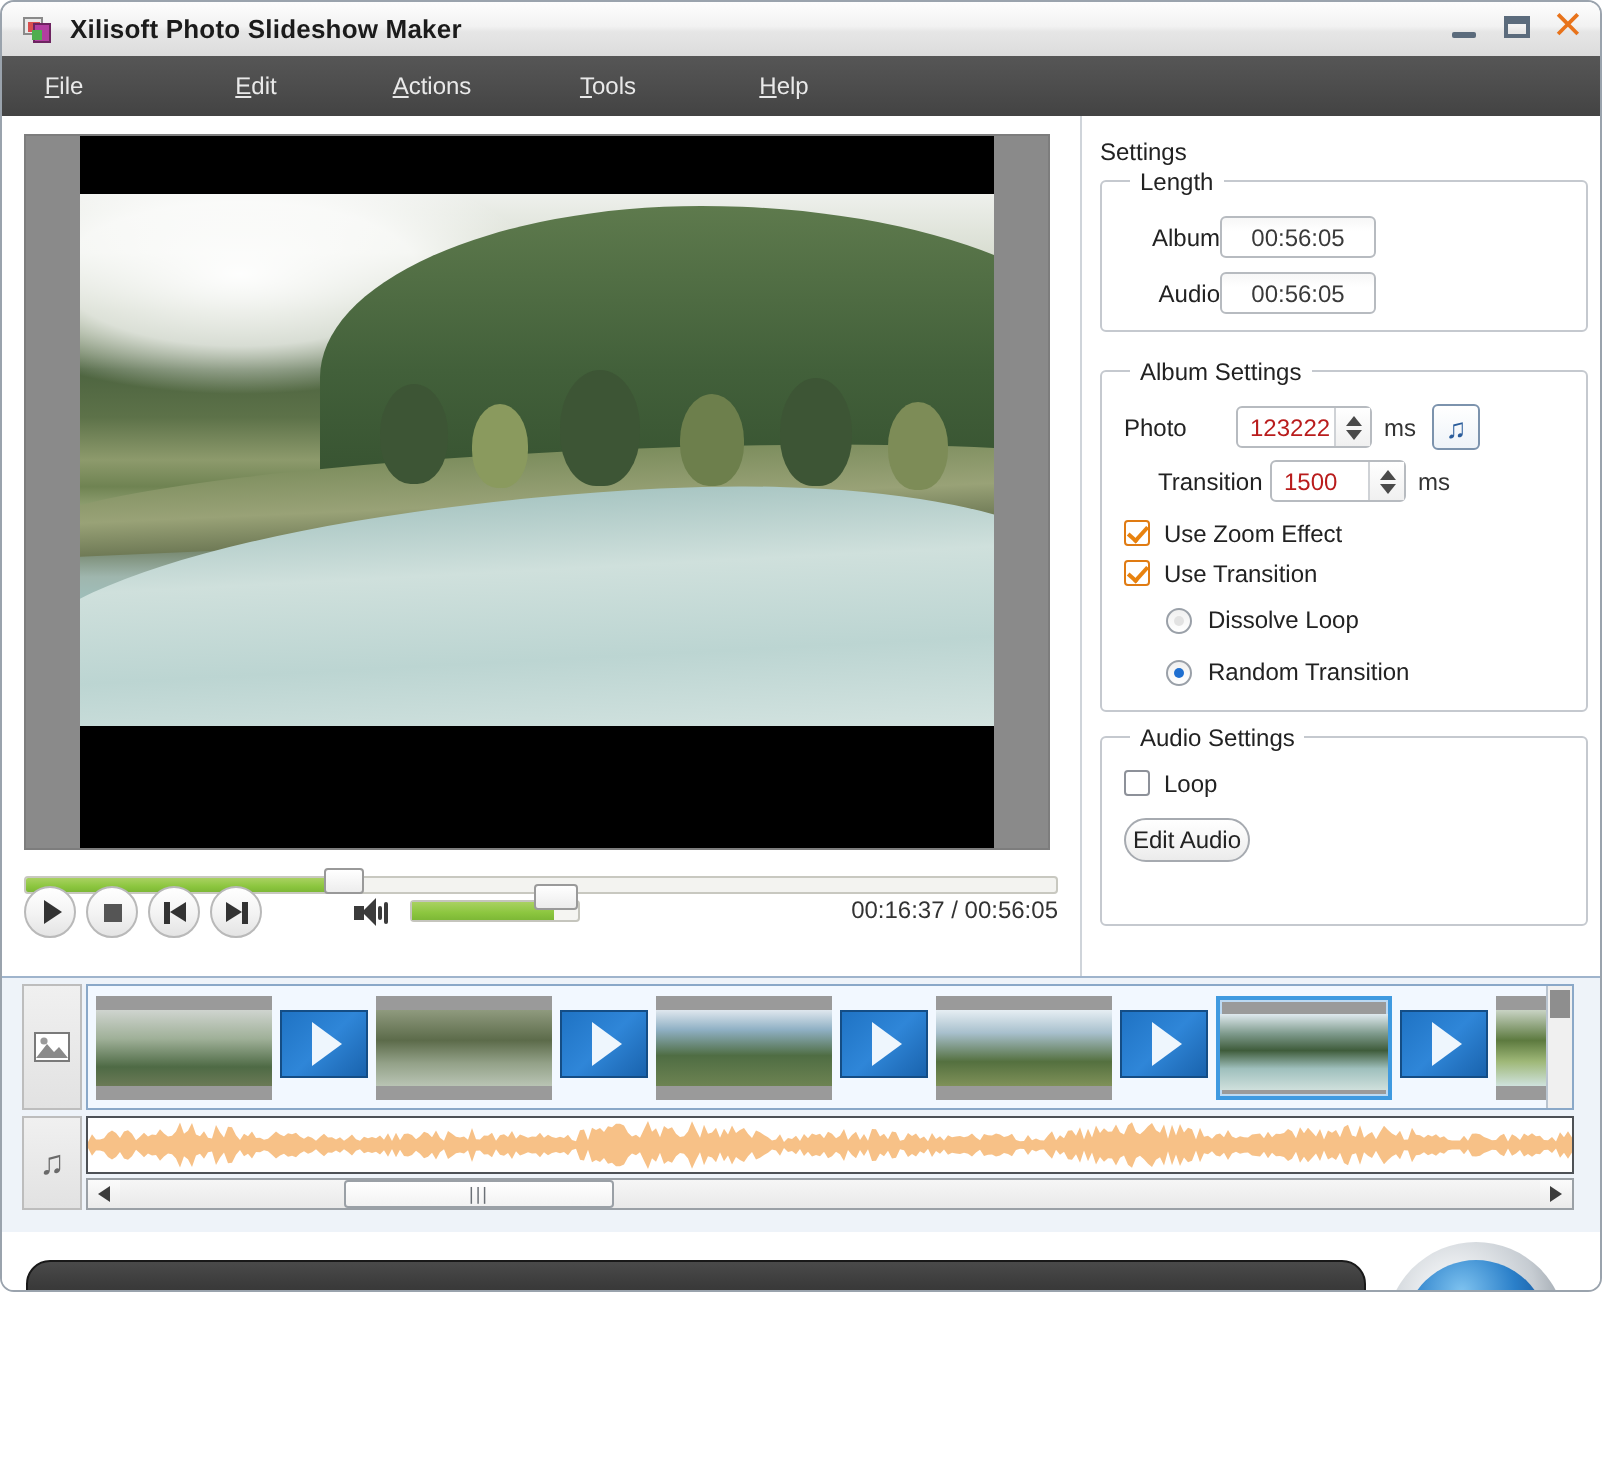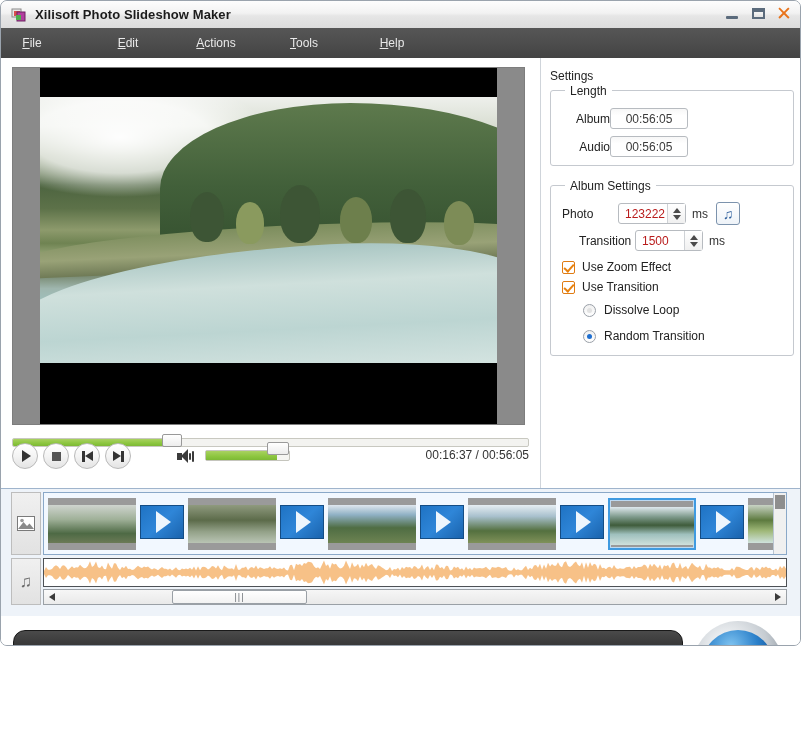--- a/index.html
+++ b/index.html
@@ -125,21 +125,21 @@
     border-left:1px solid #cfd2d6;background:linear-gradient(to bottom,#ffffff,#f0f0f0);gap:2px;cursor:pointer;
   }
   .ar-up{width:0;height:0;border-left:4px solid transparent;border-right:4px solid transparent;border-bottom:5px solid #4a4a4a;}
   .ar-dn{width:0;height:0;border-left:4px solid transparent;border-right:4px solid transparent;border-top:5px solid #4a4a4a;}
   .ms{font-size:12px;color:#333;margin-left:6px;}
   .note-btn{
     width:22px;height:21px;border:1px solid #7c93ad;border-radius:3px;
     background:linear-gradient(to bottom,#ffffff,#eef3f8);
     display:flex;align-items:center;justify-content:center;color:#2b5d9b;font-size:14px;cursor:pointer;margin-left:8px;
   }
-  .cbrow{position:absolute;display:flex;align-items:flex-end;gap:7px;cursor:pointer;}
+  .cbrow{position:absolute;display:flex;align-items:flex-start;gap:7px;cursor:pointer;}
   .cb{width:13px;height:13px;border:1px solid #8d9199;border-radius:2px;background:#fff;box-sizing:border-box;position:relative;}
   .cb.on{border-color:#e07b12;background:linear-gradient(to bottom,#fff,#fff);}
   .cb.on:after{
     content:"";position:absolute;left:3px;top:0px;width:4px;height:8px;
     border:solid #e8820f;border-width:0 2.5px 2.5px 0;transform:rotate(42deg);
   }
   .rbrow{position:absolute;display:flex;align-items:center;gap:8px;cursor:pointer;}
   .rb{width:13px;height:13px;border-radius:50%;border:1px solid #9aa0a8;background:linear-gradient(to bottom,#f0f0f0,#ffffff);box-sizing:border-box;position:relative;}
   .rb.on:after{content:"";position:absolute;left:3px;top:3px;width:5px;height:5px;border-radius:50%;background:#1f6fd0;}
   .rb.off:after{content:"";position:absolute;left:3px;top:3px;width:5px;height:5px;border-radius:50%;background:#e2e2e2;}
@@ -341,20 +341,30 @@
       <div class="rbrow" style="left:32px;top:117px;">
         <span class="rb off"></span>
         <span class="lbl">Dissolve Loop</span>
       </div>
       <div class="rbrow" style="left:32px;top:143px;">
         <span class="rb on"></span>
         <span class="lbl">Random Transition</span>
       </div>
     </div>
 
+    <div class="group" style="top:310px;width:244px;height:95px;">
+      <div class="group-legend">Audio Settings</div>
+      <div class="cbrow" style="left:11px;top:16px;">
+        <span class="cb"></span>
+        <span class="lbl">Loop</span>
+      </div>
+      <div class="btn-rounded" style="left:11px;top:40px;width:63px;height:22px;">
+        <span>Edit Audio</span>
+      </div>
+    </div>
   </div>
 
   <div class="timeline">
     <div class="track-head" style="top:3px;height:63px;">
       <svg width="18" height="15" viewBox="0 0 18 15">
         <rect x="0.5" y="0.5" width="17" height="14" fill="#ffffff" stroke="#7a7a7a"></rect>
         <circle cx="5" cy="4.5" r="1.8" fill="#9a9a9a"></circle>
         <path d="M1 13 L6.5 6 L10 10 L12.5 7.5 L17 13 Z" fill="#8a8a8a"></path>
       </svg>
     </div>

